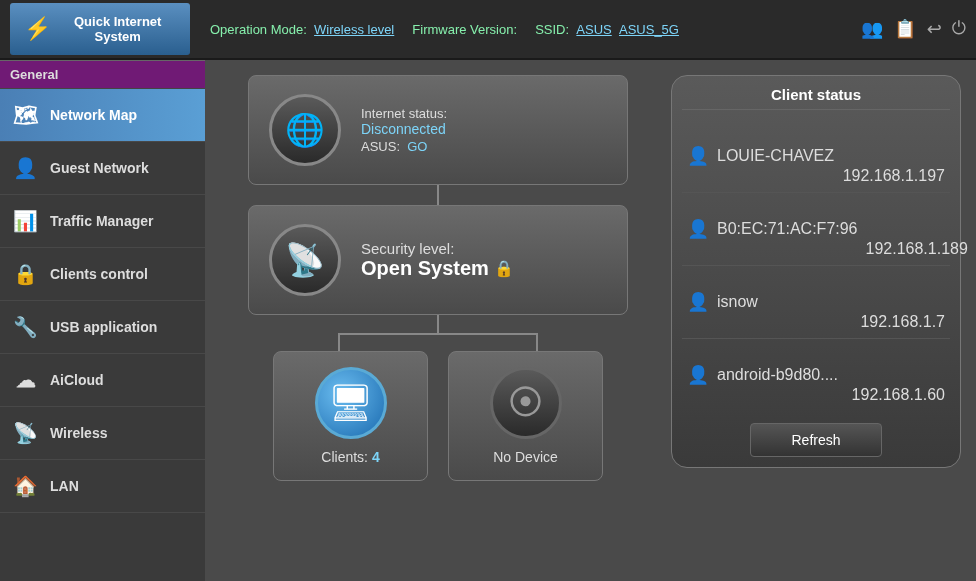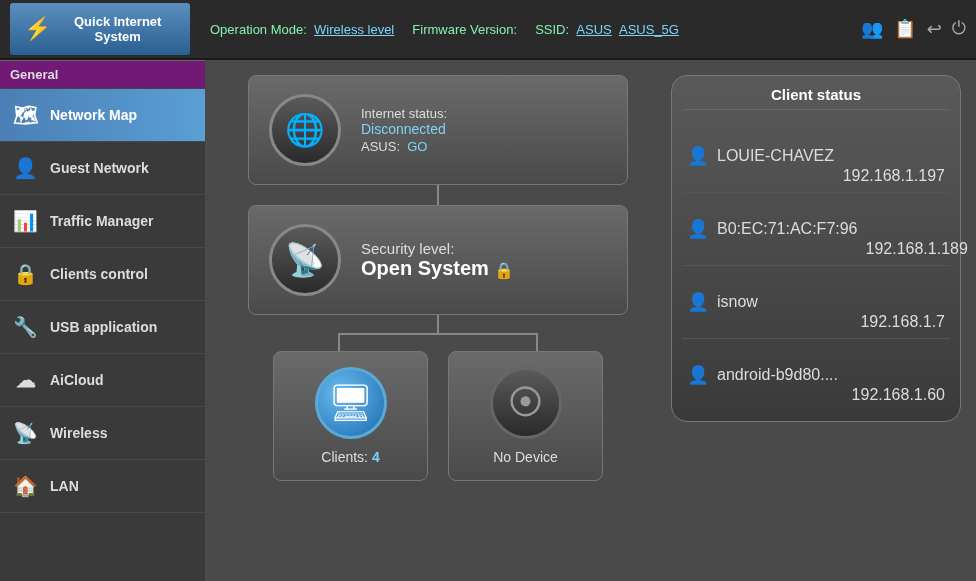--- a/index.html
+++ b/index.html
@@ -156,21 +156,21 @@
     .node-info .ddns-link {
       color: #7dd4f8;
       cursor: pointer;
     }
     .node-info .security-label { color: #ddd; font-size: 15px; }
     .node-info .security-value {
       font-size: 20px;
       font-weight: bold;
       color: #fff;
       display: flex;
-      align-items: flex-end;
+      align-items: center;
       gap: 6px;
     }
     .lock-icon { font-size: 16px; color: #bbb; }
 
     
     .connector {
       width: 2px;
       height: 20px;
       background: #888;
     }
@@ -402,17 +402,18 @@
           <span class="client-avatar-icon">👤</span>
           <span class="client-name">isnow</span>
           <span class="client-ip">192.168.1.7</span>
         </div>
         <div class="client-row">
           <span class="client-avatar-icon">👤</span>
           <span class="client-name">android-b9d80....</span>
           <span class="client-ip">192.168.1.60</span>
         </div>
 
+        <button id="refresh-btn">Refresh</button>
       </div>
     </div>
 
   </div>
 </div>
 
 </body></html>

